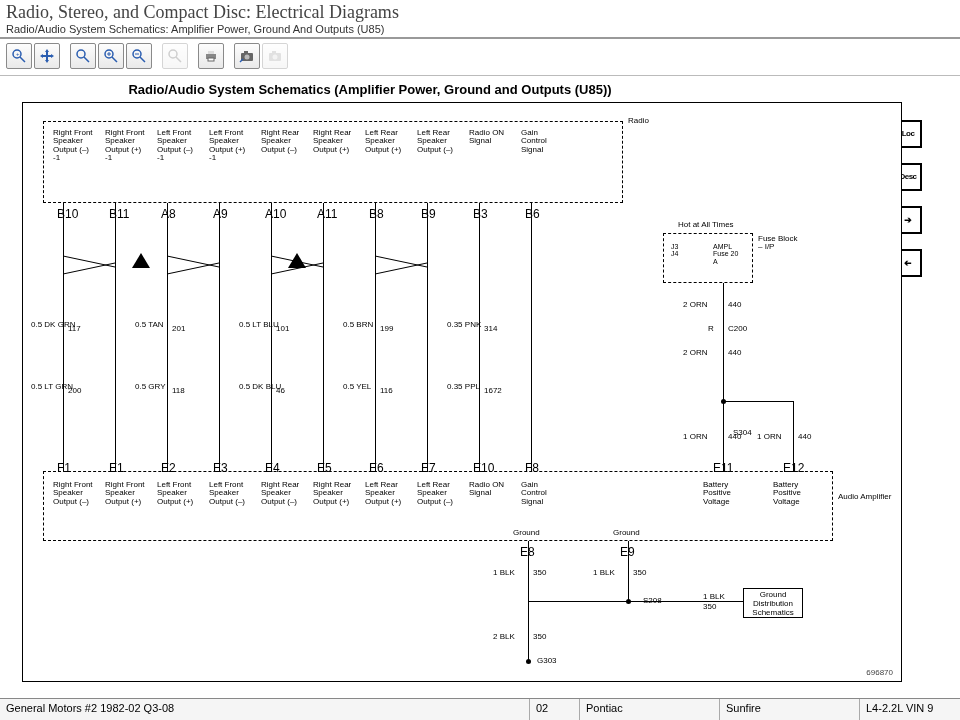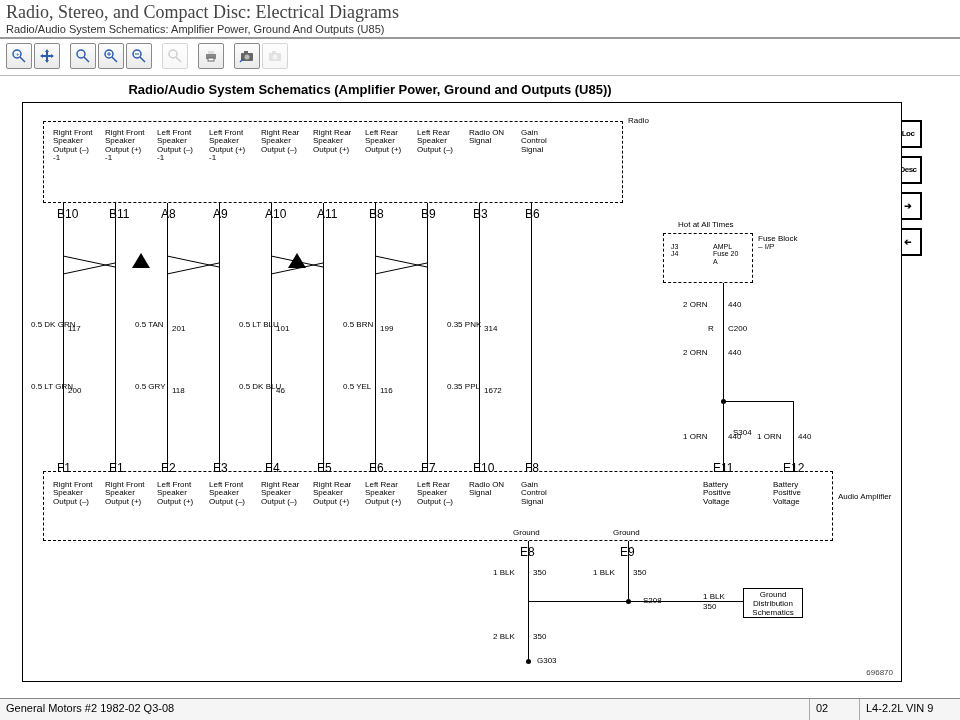--- a/index.html
+++ b/index.html
@@ -59,21 +59,21 @@
     position: absolute;
     top: 0; left: 0; right: 220px;
     text-align: center;
     font-weight: bold;
     font-size: 13px;
     padding-top: 2px;
   }
   .nav-buttons {
     position: absolute;
     right: 38px; top: 40px;
-    display: flex; flex-direction: column; gap: 8px;
+    display: flex; flex-direction: column; gap: 15px;
   }
   .nav-btn {
     width: 28px; height: 28px;
     border: 2px solid #000;
     background: #fff;
     display:flex; align-items:center; justify-content:center;
     font-size: 9px; font-weight:bold;
     cursor:pointer;
     line-height: 1;
   }
@@ -346,14 +346,16 @@
       <div class="lbl" style="left:514px; top:554px;">G303</div>
 
       <div class="diagnum">696870</div>
     </div>
   </div>
 </div>
 
 <div class="footer">
   <div class="fill">General Motors #2 1982-02 Q3-08</div>
   <div style="width:50px">02</div>
+  <div style="width:140px">Pontiac</div>
+  <div style="width:140px">Sunfire</div>
   <div style="width:100px; border-right:none;">L4-2.2L VIN 9</div>
 </div>
 
 </body></html>

